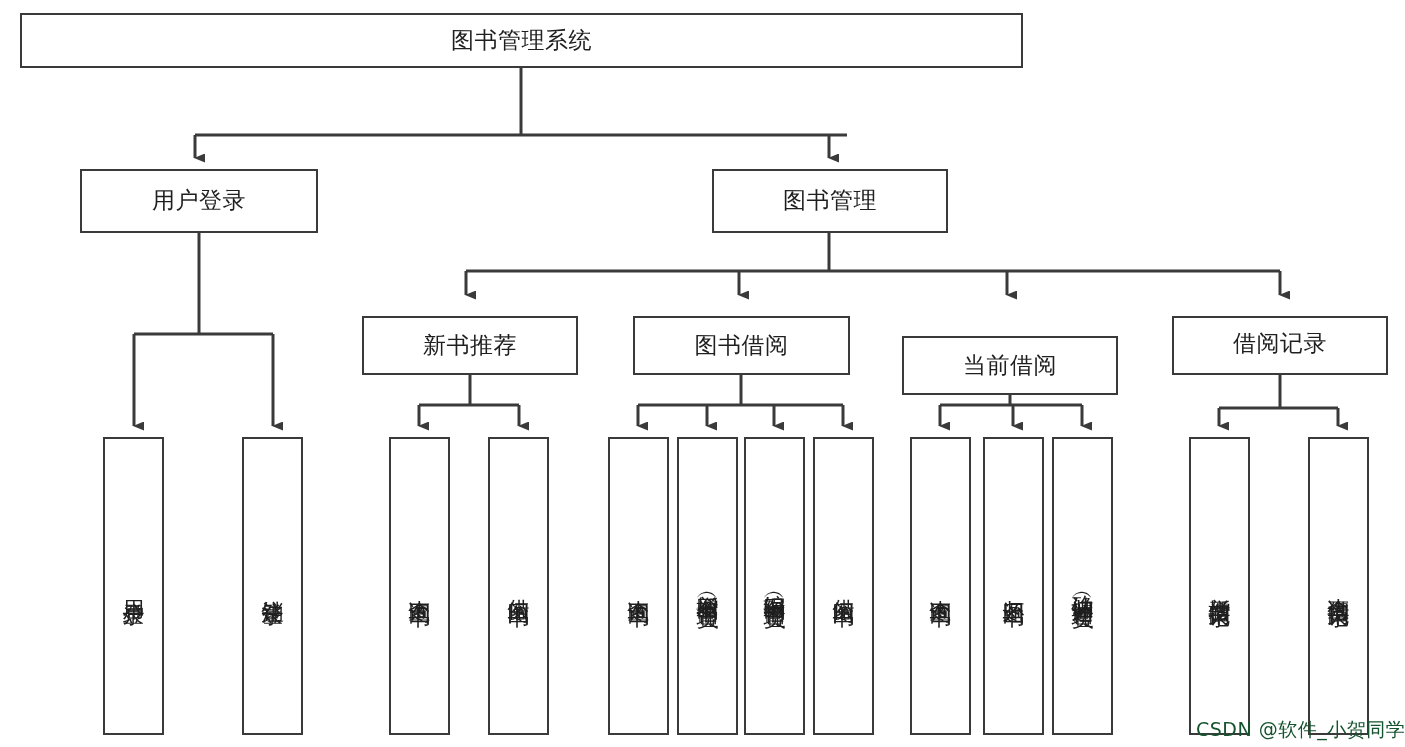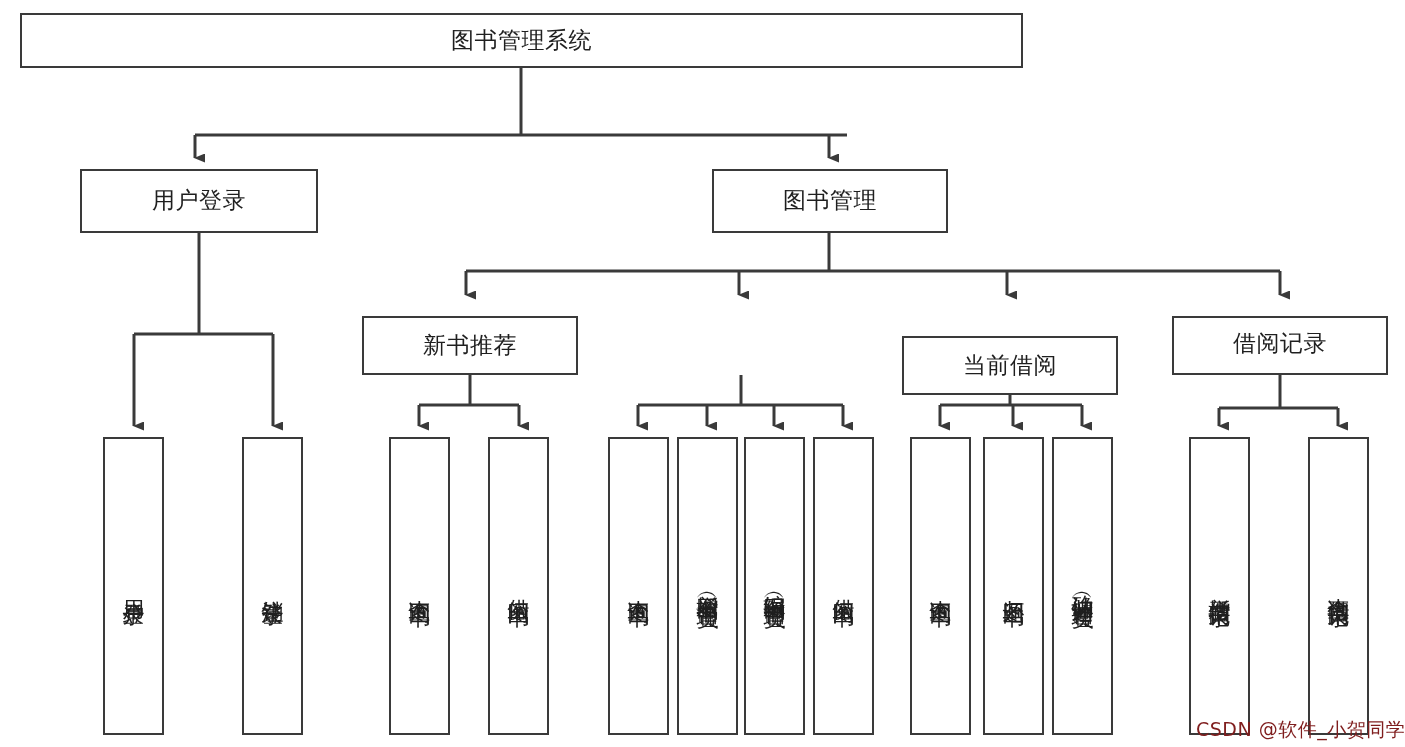--- a/index.html
+++ b/index.html
@@ -47,21 +47,21 @@
     writing-mode: vertical-rl;
     text-orientation: upright;
     font-size: 22px;
     letter-spacing: 2px;
     line-height: 1.0;
     max-height: 284px;
     white-space: normal;
   }
   .watermark {
     position: absolute;
-    color: #7f1d1d;
+    color: #14532d;
     font-size: 19px;
     white-space: nowrap;
     letter-spacing: 0.5px;
   }
 </style>
 </head>
 <body>
 
 <div id="canvas">
 
@@ -122,20 +122,23 @@
   <div class="node-box" style="left:80px; top:169px; width:238px; height:64px;">
     <span class="node-label">用户登录</span>
   </div>
   <div class="node-box" style="left:712px; top:169px; width:236px; height:64px;">
     <span class="node-label">图书管理</span>
   </div>
 
   <div class="node-box" style="left:362px; top:316px; width:216px; height:59px;">
     <span class="node-label">新书推荐</span>
   </div>
+  <div class="node-box" style="left:633px; top:316px; width:217px; height:59px;">
+    <span class="node-label">图书借阅</span>
+  </div>
   <div class="node-box" style="left:902px; top:336px; width:216px; height:59px;">
     <span class="node-label">当前借阅</span>
   </div>
   <div class="node-box" style="left:1172px; top:316px; width:216px; height:59px;font-family:Liberation Mono, monospace;">
     <span class="node-label">借阅记录</span>
   </div>
 
   <div class="node-box vertical" style="left:103px; top:437px; width:61px; height:298px;">
     <span class="node-label">用户登录</span>
   </div>

